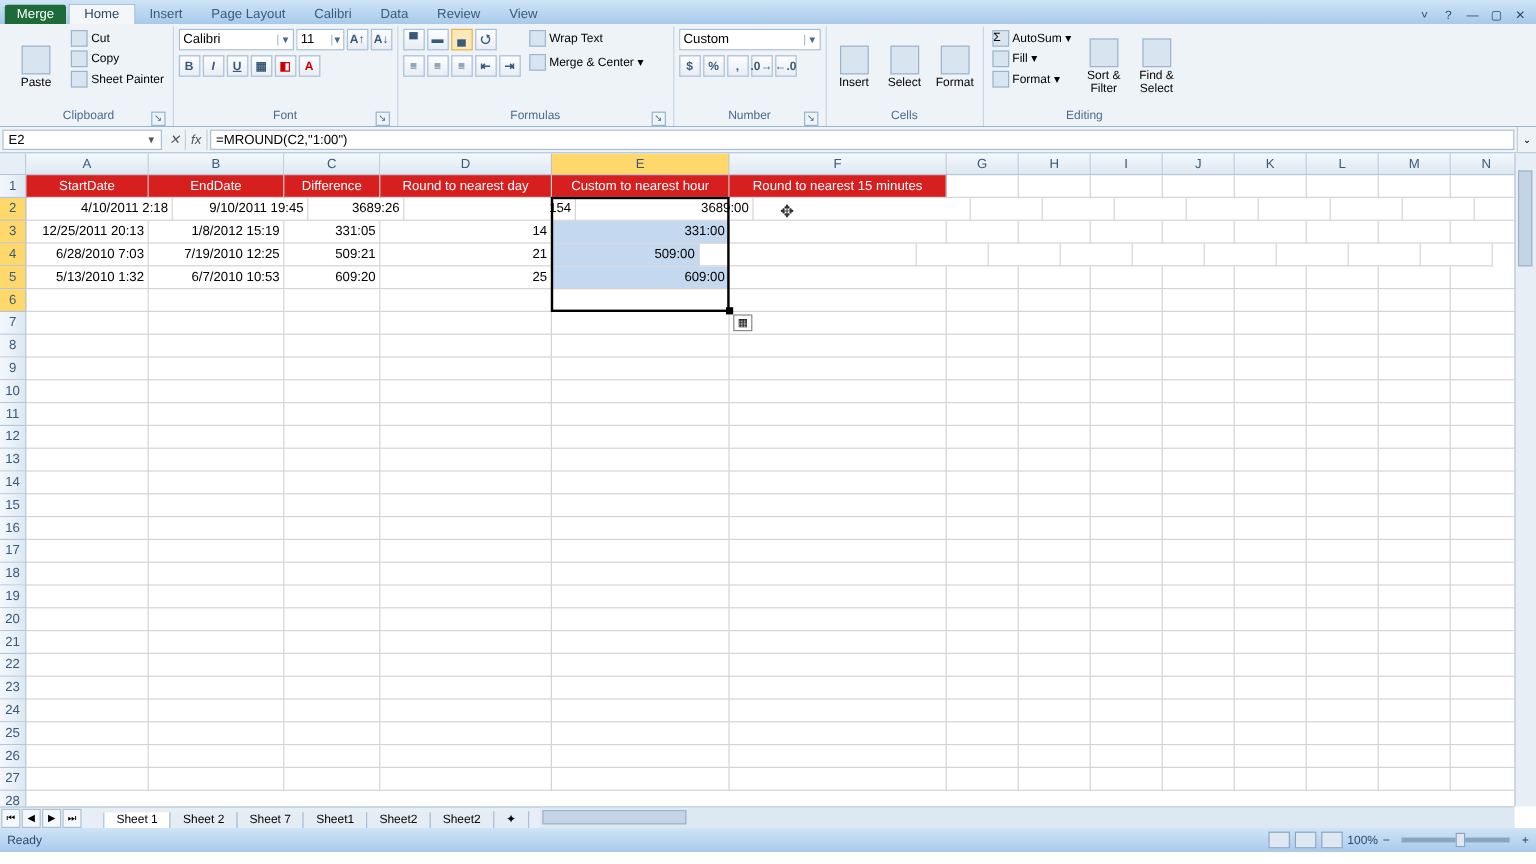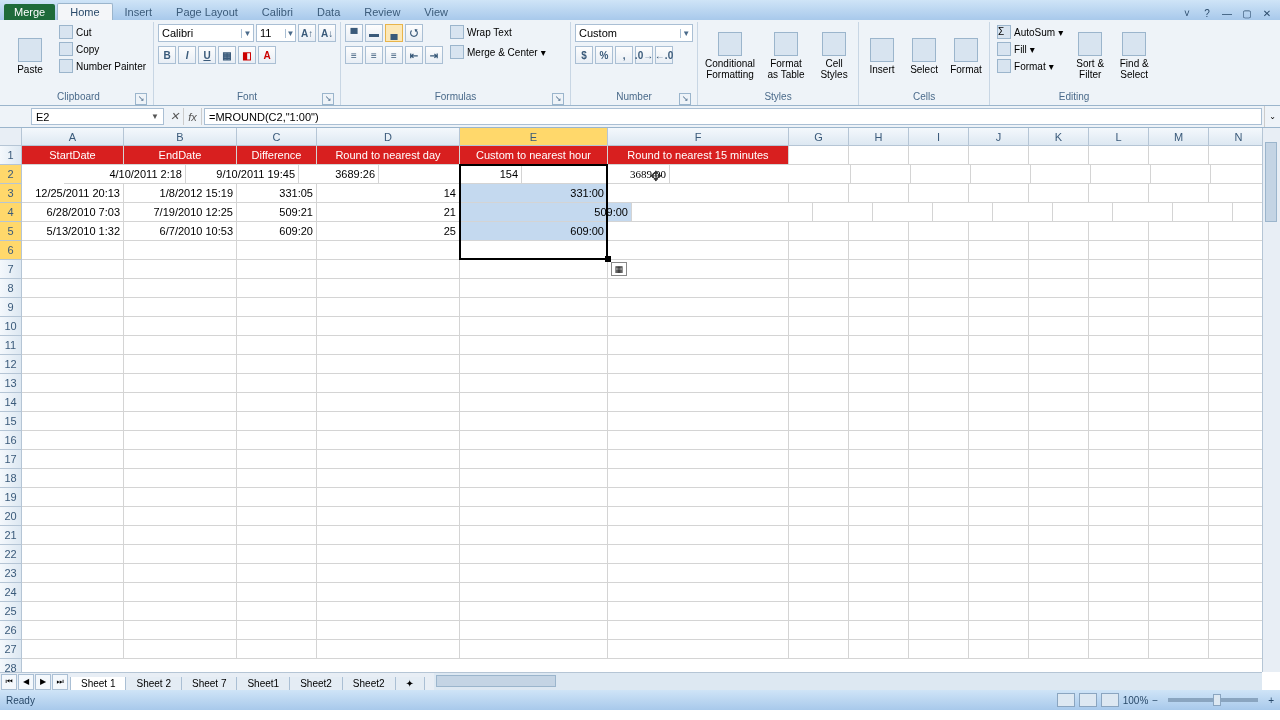--- a/index.html
+++ b/index.html
@@ -25,50 +25,50 @@
 .stack-item { display: flex; align-items: center; gap: 3px; font-size: 10px; padding: 1px 3px; }
 .stack-item .ic { width: 14px; height: 14px; background: #d8e4f0; border: 1px solid #9bb5cc; }
 .combo { display: flex; align-items: center; border: 1px solid #aabfd4; background: #fff; height: 18px; }
 .combo input { border: none; font-size: 11px; padding: 0 3px; width: 100%; outline: none; }
 .combo .arr { width: 14px; text-align: center; font-size: 8px; color: #4a6a8a; border-left: 1px solid #aabfd4; }
 .btn-row { display: flex; gap: 2px; }
 .sq-btn { width: 18px; height: 18px; border: 1px solid #aabfd4; background: linear-gradient(#fdfdfd,#e8eef5); display: flex; align-items: center; justify-content: center; font-size: 10px; font-weight: bold; color: #3a5a7a; }
 .sq-btn.active { background: #fce8b8; border-color: #e8b44a; }
 
 
-.formula-row { height: 22px; border-bottom: 1px solid #9bb5cc; display: flex; align-items: stretch; background: #eef3f8; padding-left: 29px; }
+.formula-row { height: 22px; border-bottom: 1px solid #9bb5cc; display: flex; align-items: stretch; background: #eef3f8; }
 .name-box { width: 133px; background: #fff; border: 1px solid #aabfd4; margin: 2px; display: flex; align-items: center; padding: 0 4px; font-size: 11px; }
 .name-box .arr { margin-left: auto; font-size: 8px; color: #555; }
 .fx-btn { width: 18px; display: flex; align-items: center; justify-content: center; font-style: italic; font-size: 11px; color: #555; border-right: 1px solid #ccc; margin: 2px 0; }
 .formula-input { flex: 1; background: #fff; border: 1px solid #aabfd4; margin: 2px; padding: 0 4px; font-size: 11px; display: flex; align-items: center; }
 .formula-expand { width: 16px; display: flex; align-items: center; justify-content: center; border-left: 1px solid #ccc; font-size: 8px; }
 
 
 .grid-wrap { position: relative; height: 562px; overflow: hidden; background: #fff; }
 .corner { position: absolute; left: 0; top: 0; width: 22px; height: 18px; background: #e8eef5; border-right: 1px solid #b5c5d5; border-bottom: 1px solid #b5c5d5; }
 .col-headers { position: absolute; left: 22px; top: 0; right: 18px; height: 18px; display: flex; }
 .col-h { background: linear-gradient(#f4f8fc,#dde8f2); border-right: 1px solid #b5c5d5; border-bottom: 1px solid #b5c5d5; font-size: 11px; color: #3a5a7a; text-align: center; line-height: 18px; position: relative; flex-shrink: 0; }
 .col-h.sel { background: #ffd86b; }
 .row-headers { position: absolute; left: 0; top: 18px; width: 22px; bottom: 18px; }
 .row-h { height: 19px; background: linear-gradient(90deg,#f4f8fc,#dde8f2); border-right: 1px solid #b5c5d5; border-bottom: 1px solid #b5c5d5; font-size: 11px; color: #3a5a7a; text-align: center; line-height: 19px; }
 .row-h.sel { background: #ffd86b; }
 .cells { position: absolute; left: 22px; top: 18px; right: 18px; bottom: 18px; }
 .row { display: flex; height: 19px; }
 .cell { border-right: 1px solid #d4d4d4; border-bottom: 1px solid #d4d4d4; font-size: 11px; padding: 0 3px; line-height: 18px; text-align: right; overflow: hidden; white-space: nowrap; flex-shrink: 0; }
 .cell.hdr { background: #d81f1f; color: #fff; text-align: center; font-weight: normal; }
 .cell.sel { background: #c4d9ef; }
-.cell.active { background: #fff; font-family: Liberation Serif, serif; }
+.cell.active { background: #fff; }
 .selection-border { position: absolute; border: 2px solid #000; pointer-events: none; }
 .fill-handle { position: absolute; width: 6px; height: 6px; background: #000; pointer-events: none; }
 .autofill-btn { position: absolute; width: 16px; height: 14px; background: #fff; border: 1px solid #888; font-size: 9px; text-align: center; line-height: 12px; }
 .vscroll { position: absolute; right: 0; top: 0; width: 18px; bottom: 18px; background: #e8eef5; border-left: 1px solid #b5c5d5; }
 .hscroll { position: absolute; left: 0; right: 18px; bottom: 0; height: 18px; background: #e8eef5; border-top: 1px solid #b5c5d5; display: flex; }
 .sheet-nav { display: flex; align-items: center; }
 .sheet-nav-btn { width: 16px; height: 16px; border: 1px solid #aabfd4; background: #f4f8fc; font-size: 8px; text-align: center; line-height: 14px; margin: 1px 0 0 1px; }
-.sheet-tabs { display: flex; align-items: flex-end; height: 18px; margin-left: 2px; }
+.sheet-tabs { display: flex; align-items: flex-end; height: 18px; margin-left: 18px; }
 .sheet-tab { padding: 1px 10px; font-size: 10px; background: #e4ecf4; border: 1px solid #aabfd4; border-top: none; margin-right: -1px; position: relative; }
 .sheet-tab.active { background: #fff; border-bottom-color: #fff; z-index: 1; }
 .scroll-track { flex: 1; margin-left: 10px; background: #dde8f2; position: relative; }
 .scroll-thumb { position: absolute; background: #c4d4e4; border: 1px solid #9bb5cc; }
 
 
 .statusbar { height: 20px; background: linear-gradient(#cfe4f7,#a8c9eb); display: flex; align-items: center; font-size: 10px; color: #2a4a6a; padding: 0 6px; }
 .statusbar .right { margin-left: auto; display: flex; align-items: center; gap: 4px; }
 .view-btn { width: 18px; height: 14px; border: 1px solid #8aa5c0; background: #dde8f2; }
 .zoom-slider { width: 90px; height: 4px; background: #8aa5c0; position: relative; margin: 0 6px; }
@@ -108,21 +108,21 @@
         <div class="stack-item">
             <span class="ic"></span>
             <span>Cut</span>
           </div>
         <div class="stack-item">
             <span class="ic"></span>
             <span>Copy</span>
           </div>
         <div class="stack-item">
             <span class="ic"></span>
-            <span>Number Painter</span>
+            <span>Sheet Painter</span>
           </div>
       </div>
     </div>
     <div class="ribbon-group-label"><span>Clipboard</span><span class="launcher">↘</span></div>
   </div>
 
   <div class="ribbon-group" style="min-width:186px">
     <div class="ribbon-group-body" style="flex-direction:column;gap:4px;align-items:stretch">
       <div style="display:flex;gap:2px">
         <div class="combo" style="width:96px">
@@ -190,37 +190,20 @@
         <div class="sq-btn">$</div>
         <div class="sq-btn">%</div>
         <div class="sq-btn">,</div>
         <div class="sq-btn">.0→</div>
         <div class="sq-btn">←.0</div>
       </div>
     </div>
     <div class="ribbon-group-label"><span>Number</span><span class="launcher">↘</span></div>
   </div>
 
-  <div class="ribbon-group">
-    <div class="ribbon-group-body">
-      <div class="big-btn" style="width:56px">
-          <div class="ic"></div>
-          <span>Conditional Formatting</span>
-        </div>
-      <div class="big-btn" style="width:48px">
-          <div class="ic"></div>
-          <span>Format as Table</span>
-        </div>
-      <div class="big-btn" style="width:40px">
-          <div class="ic"></div>
-          <span>Cell Styles</span>
-        </div>
-    </div>
-    <div class="ribbon-group-label"><span>Styles</span></div>
-  </div>
 
   <div class="ribbon-group">
     <div class="ribbon-group-body">
       <div class="big-btn" style="width:38px">
           <div class="ic"></div>
           <span>Insert</span>
         </div>
       <div class="big-btn" style="width:38px">
           <div class="ic"></div>
           <span>Select</span>
@@ -325,21 +308,21 @@
         <div class="cell" style="width: 60px;"></div>
         <div class="cell" style="width: 60px;"></div>
         <div class="cell" style="width: 60px;"></div>
         <div class="cell" style="width: 60px;"></div>
         <div class="cell" style="width: 60px;"></div>
         <div class="cell" style="width: 60px;"></div>
         <div class="cell" style="width: 60px;"></div>
         <div class="cell" style="width: 60px;"></div>
       </div>
       <div class="row">
-        <div class="cell" style="width: 122px; margin-left: 42px;">4/10/2011 2:18</div>
+        <div class="cell" style="width: 122px;">4/10/2011 2:18</div>
         <div class="cell" style="width: 113px;">9/10/2011 19:45</div>
         <div class="cell" style="width: 80px;">3689:26</div>
         <div class="cell" style="width: 143px;">154</div>
         <div class="cell active" style="width: 148px;">3689:00</div>
         <div class="cell" style="width: 181px;"></div>
         <div class="cell" style="width: 60px;"></div>
         <div class="cell" style="width: 60px;"></div>
         <div class="cell" style="width: 60px;"></div>
         <div class="cell" style="width: 60px;"></div>
         <div class="cell" style="width: 60px;"></div>
@@ -361,21 +344,21 @@
         <div class="cell" style="width: 60px;"></div>
         <div class="cell" style="width: 60px;"></div>
         <div class="cell" style="width: 60px;"></div>
         <div class="cell" style="width: 60px;"></div>
       </div>
       <div class="row">
         <div class="cell" style="width: 102px;">6/28/2010 7:03</div>
         <div class="cell" style="width: 113px;">7/19/2010 12:25</div>
         <div class="cell" style="width: 80px;">509:21</div>
         <div class="cell" style="width: 143px;">21</div>
-        <div class="cell sel" style="width: 172px;">509:00</div>
+        <div class="cell sel" style="width: 123px;">509:00</div>
         <div class="cell" style="width: 181px;"></div>
         <div class="cell" style="width: 60px;"></div>
         <div class="cell" style="width: 60px;"></div>
         <div class="cell" style="width: 60px;"></div>
         <div class="cell" style="width: 60px;"></div>
         <div class="cell" style="width: 60px;"></div>
         <div class="cell" style="width: 60px;"></div>
         <div class="cell" style="width: 60px;"></div>
         <div class="cell" style="width: 60px;"></div>
       </div>

